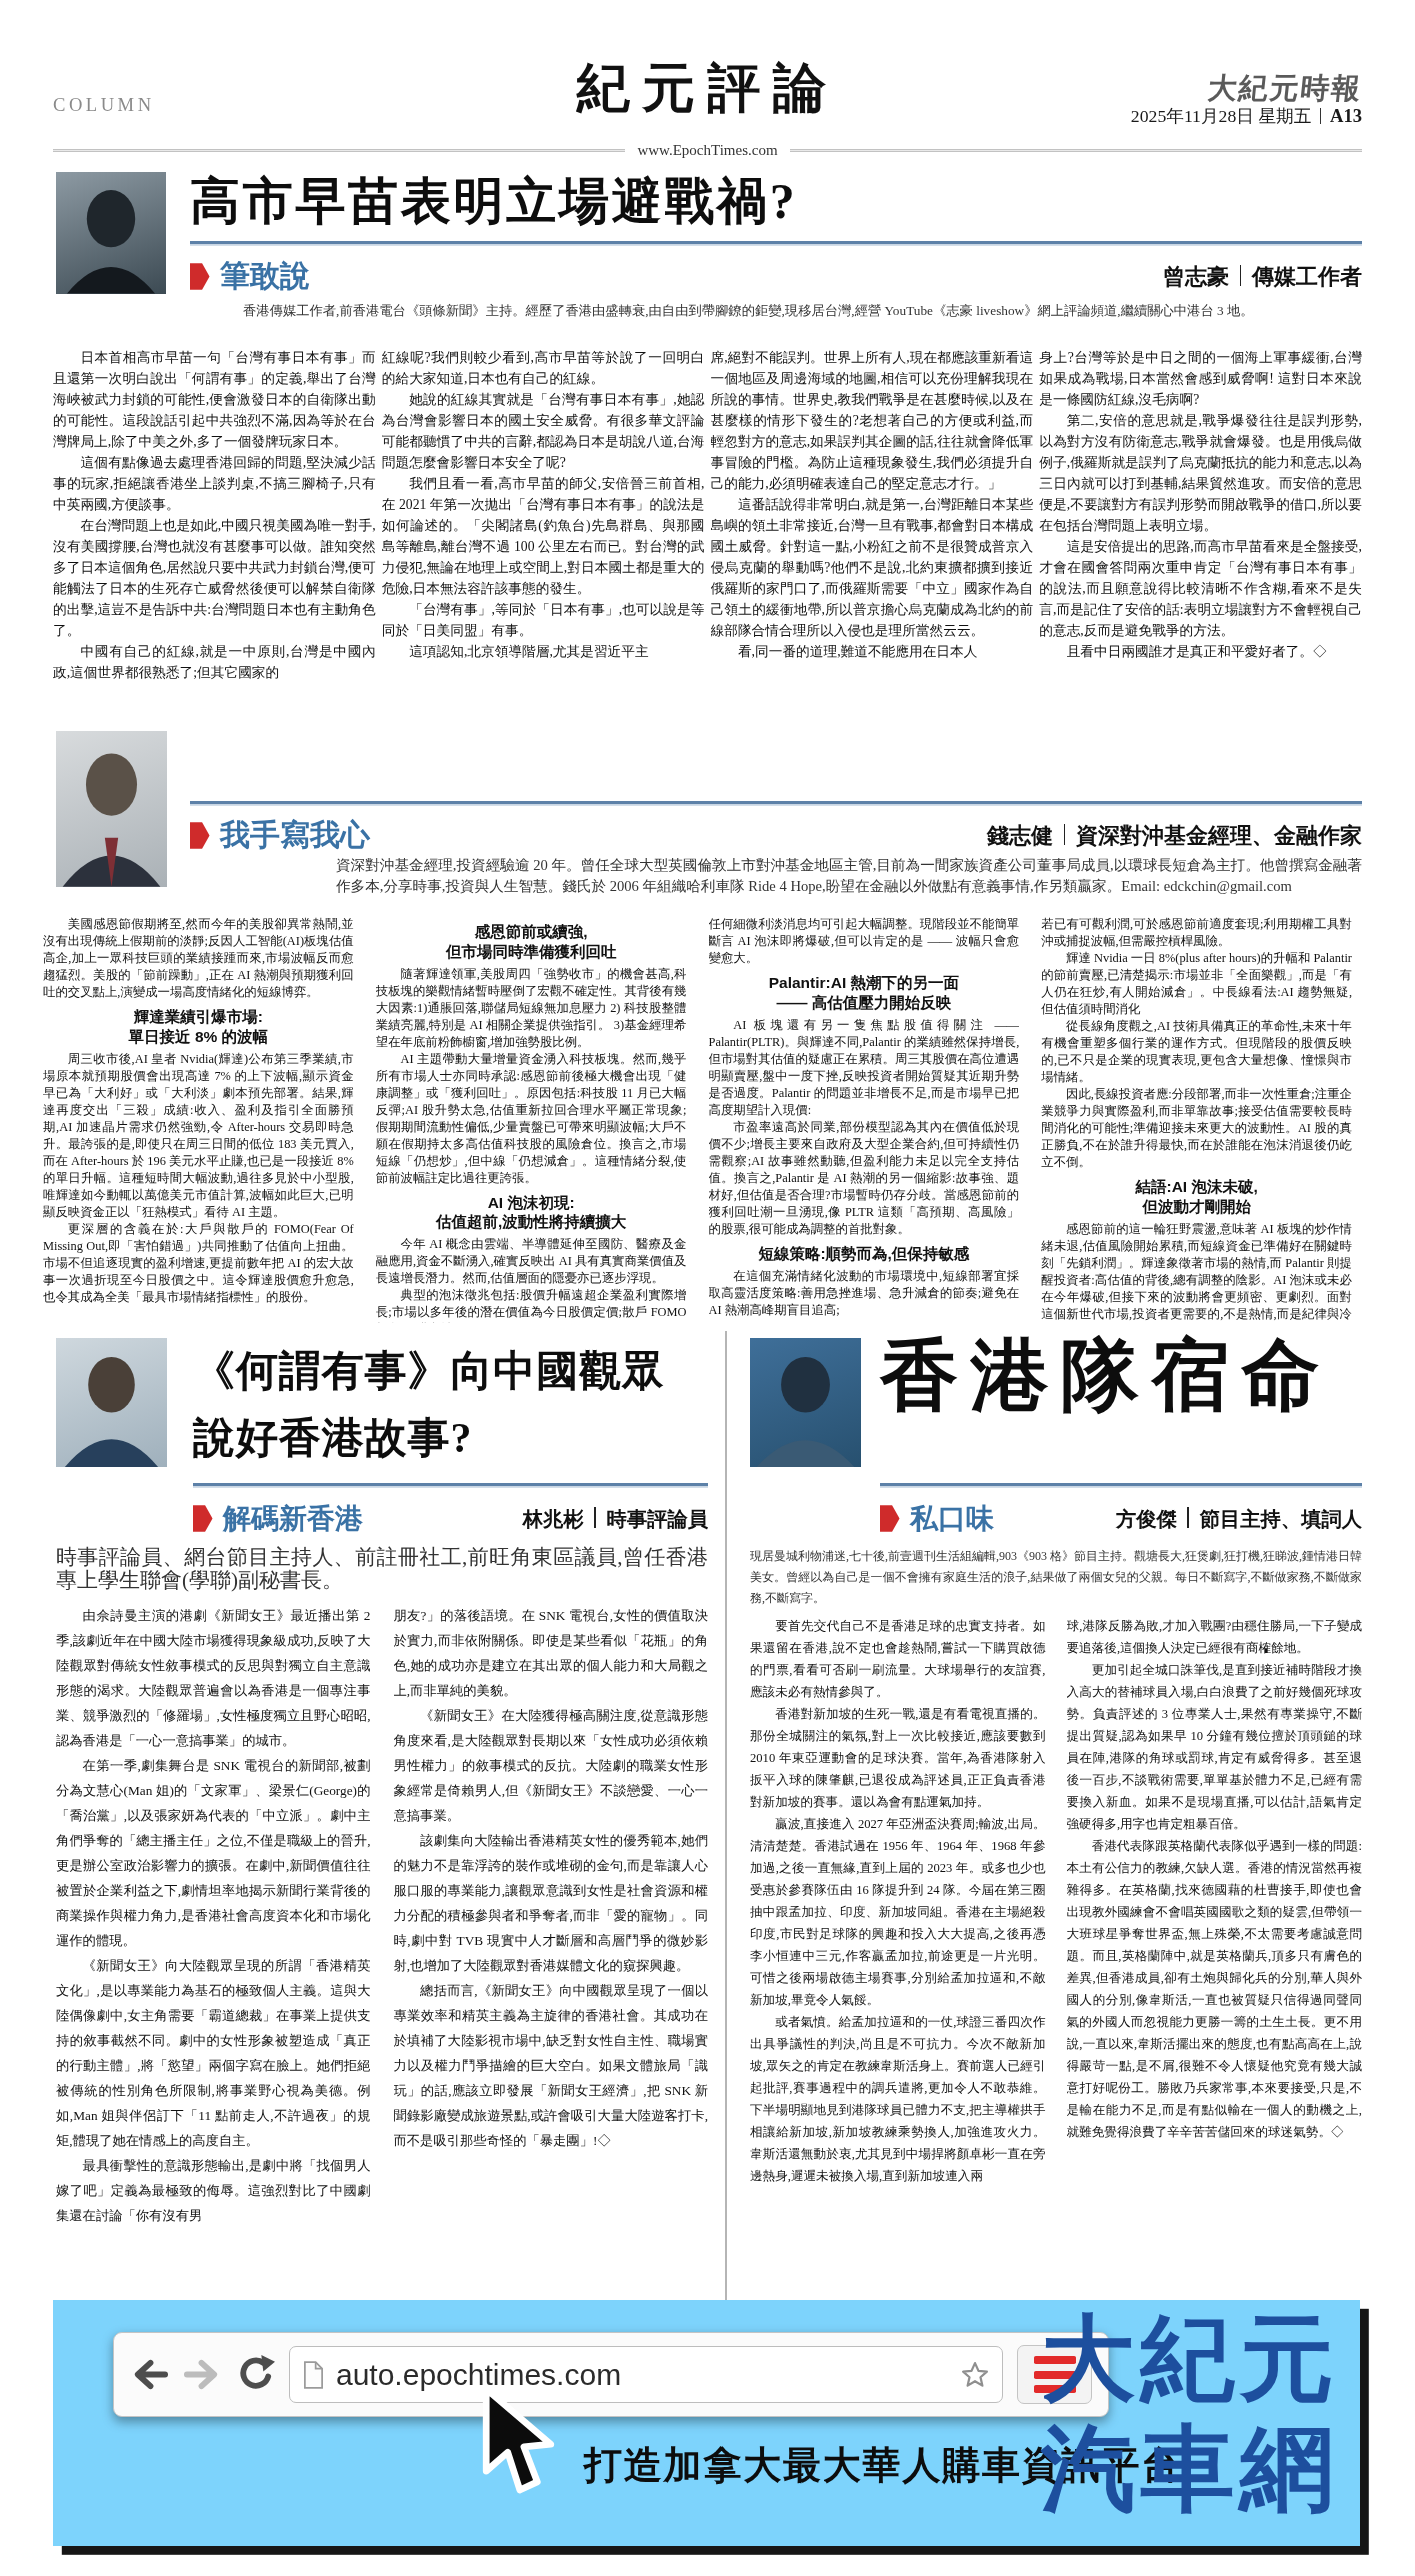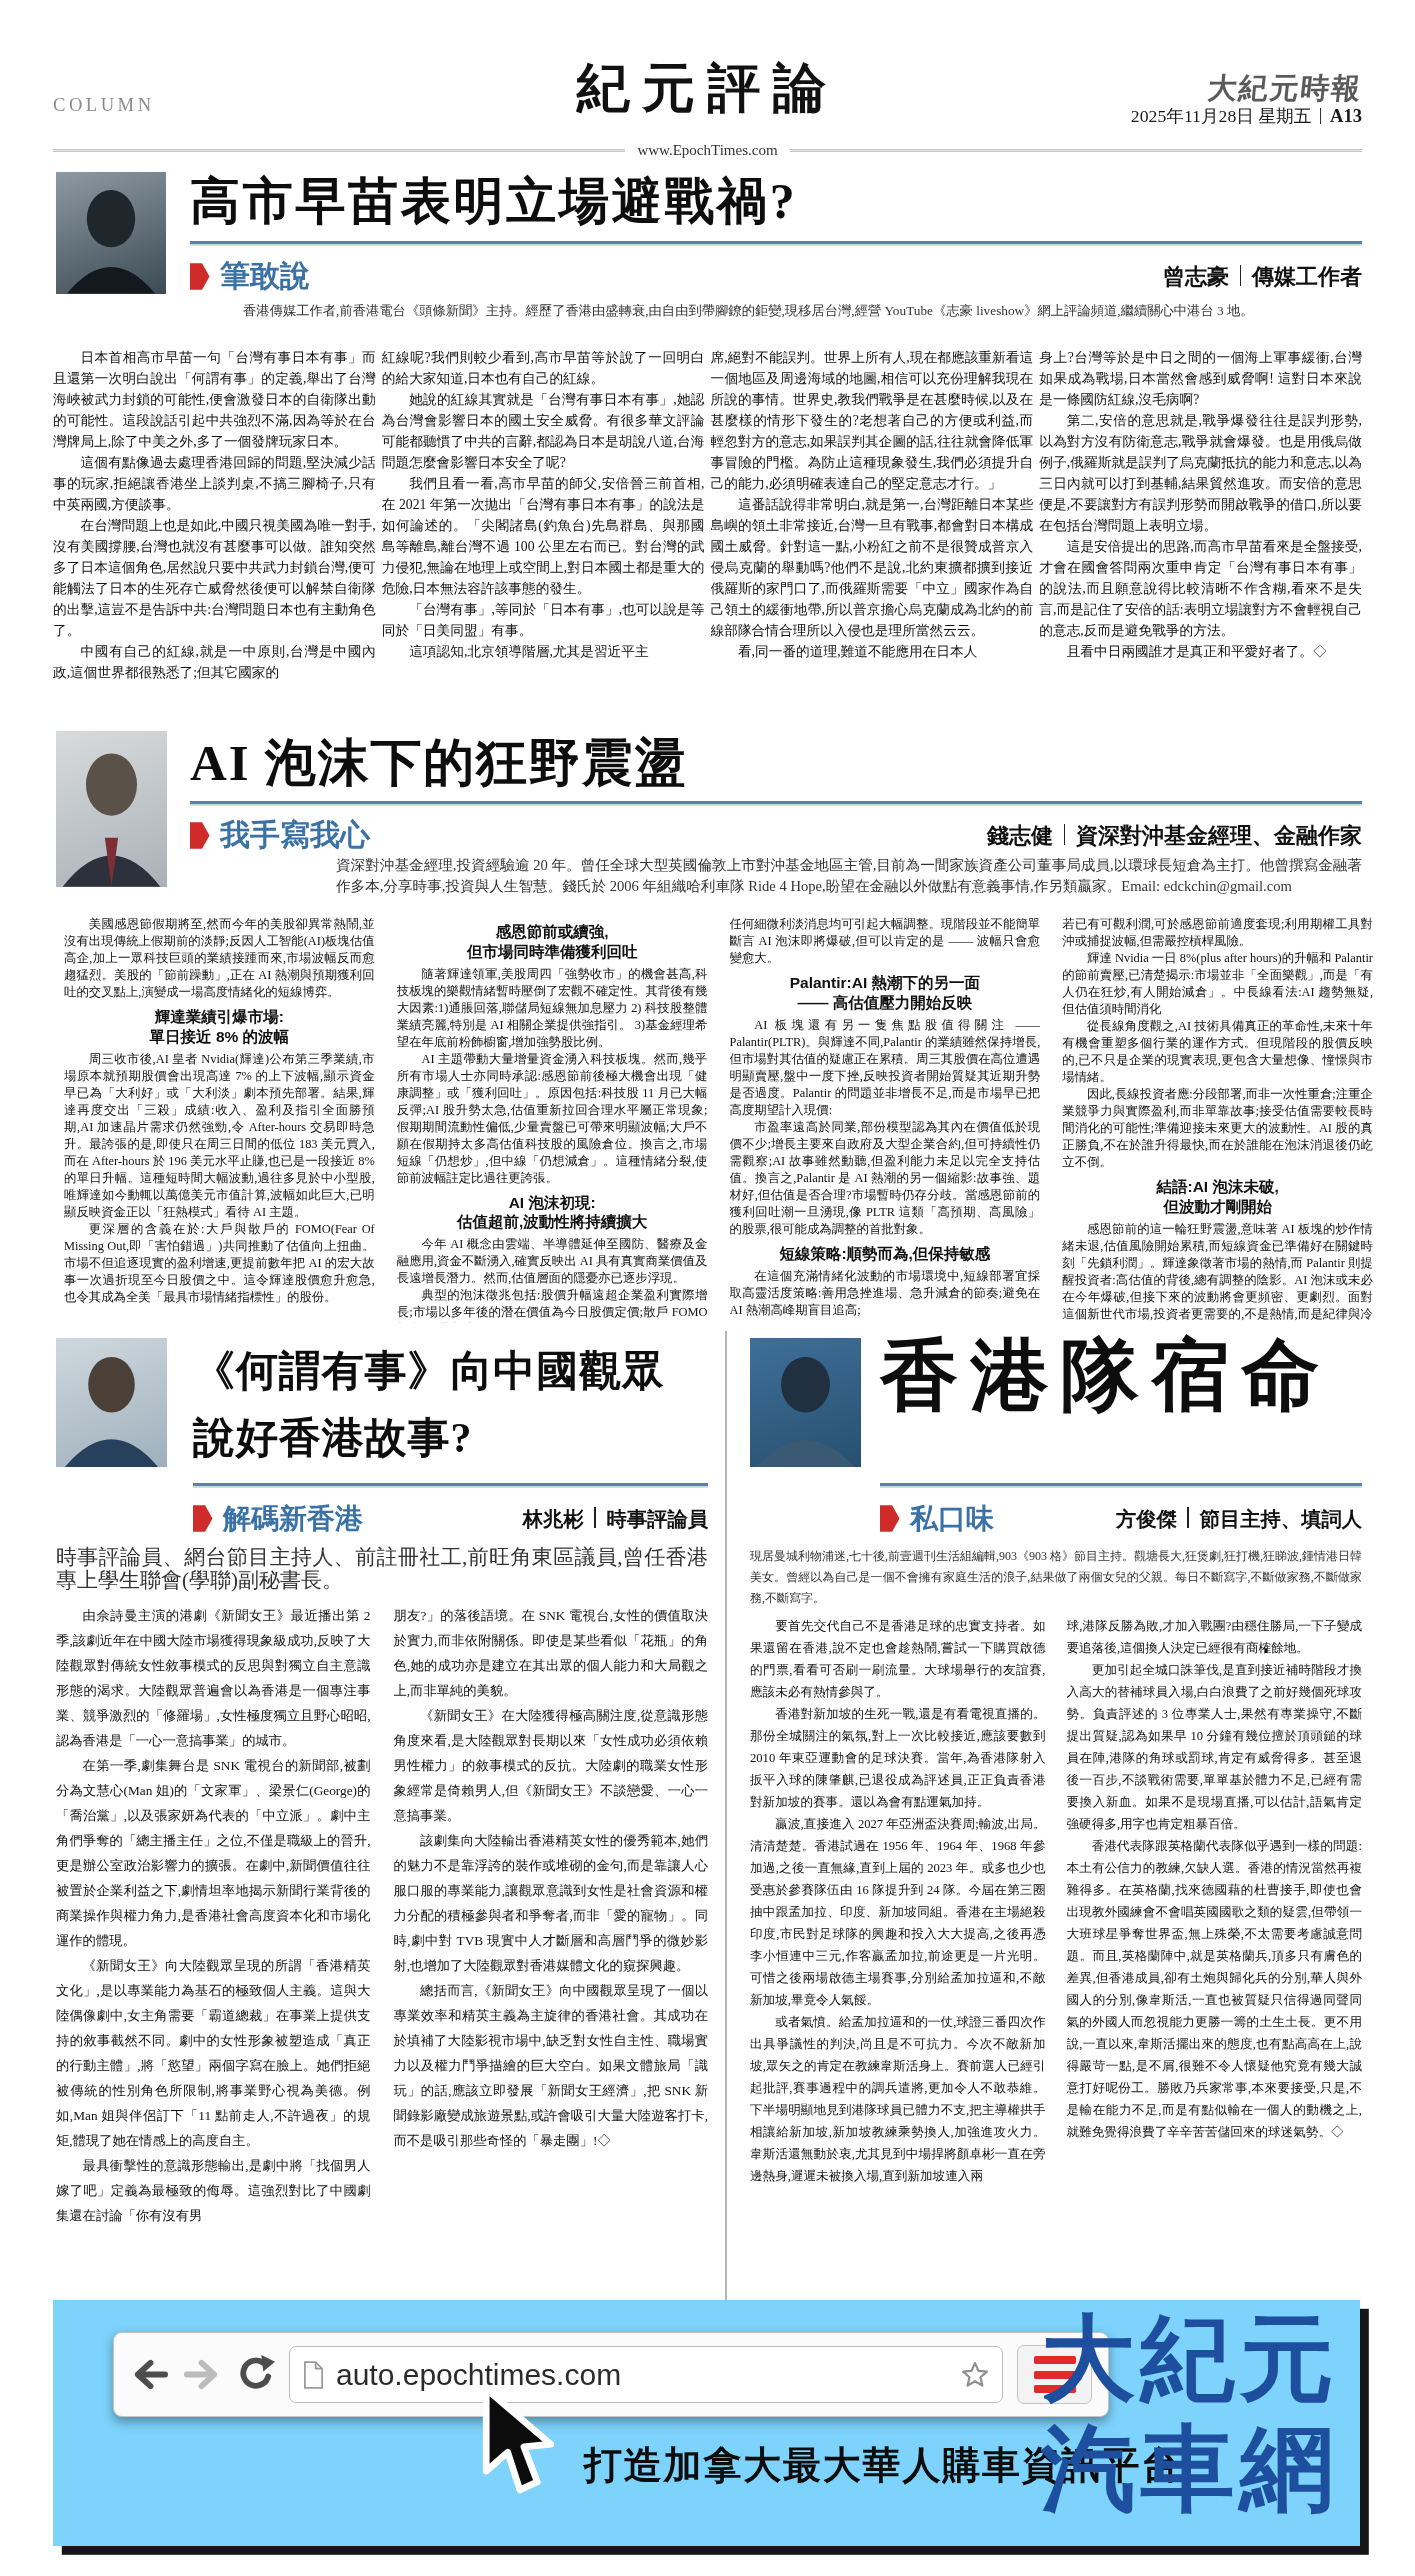--- a/index.html
+++ b/index.html
@@ -123,29 +123,28 @@
       </div>
   </div>
 
   <div class="photo" style="left:56px;top:731px;width:111px;height:156px;background:linear-gradient(160deg,#d8dbdd,#aab1b6);">
     <svg viewBox="0 0 100 140">
         <ellipse cx="50" cy="48" rx="23" ry="28" fill="#5a5148"></ellipse>
         <path d="M6 140 Q50 84 94 140 Z" fill="#2c313c"></path>
         <path d="M44 96 L50 140 L56 96 Z" fill="#7e2f35"></path>
       </svg>
   </div>
-  <div class="headline" style="left:190px;top:734px;width:1172px;font-size:51px;letter-spacing:1.8px;">AI 泡沫下的狂野震盪</div>
   <div class="hl-rule" style="left:190px;top:801px;width:1172px;"></div>
   <div class="kickrow" style="left:190px;top:816px;width:1172px;height:39px;">
     <div class="marker"></div>
     <div class="kicker">我手寫我心</div>
     <div class="byline"><span>錢志健</span><span class="vbar"></span><span>資深對沖基金經理、金融作家</span></div>
   </div>
   <div class="bio" style="left:336px;top:855px;width:1026px;height:55px;overflow:hidden;font-size:14.6px;line-height:21px;">資深對沖基金經理,投資經驗逾 20 年。曾任全球大型英國倫敦上市對沖基金地區主管,目前為一間家族資產公司董事局成員,以環球長短倉為主打。他曾撰寫金融著作多本,分享時事,投資與人生智慧。錢氏於 2006 年組織哈利車隊 Ride 4 Hope,盼望在金融以外做點有意義事情,作另類贏家。Email: edckchin@gmail.com</div>
-  <div class="cols a2" style="left:64px;top:916px;width:1309px;height:407px;gap:22px;">
+  <div class="cols a2" style="left:43px;top:916px;width:1309px;height:407px;gap:22px;">
     <div class="col">
         <p class="para">美國感恩節假期將至,然而今年的美股卻異常熱鬧,並沒有出現傳統上假期前的淡靜;反因人工智能(AI)板塊估值高企,加上一眾科技巨頭的業績接踵而來,市場波幅反而愈趨猛烈。美股的「節前躁動」,正在 AI 熱潮與預期獲利回吐的交叉點上,演變成一場高度情緒化的短線博弈。</p>
         <div class="subhead">輝達業績引爆市場:
 單日接近 8% 的波幅</div>
         <p class="para">周三收市後,AI 皇者 Nvidia(輝達)公布第三季業績,市場原本就預期股價會出現高達 7% 的上下波幅,顯示資金早已為「大利好」或「大利淡」劇本預先部署。結果,輝達再度交出「三殺」成績:收入、盈利及指引全面勝預期,AI 加速晶片需求仍然強勁,令 After-hours 交易即時急升。最誇張的是,即使只在周三日間的低位 183 美元買入,而在 After-hours 於 196 美元水平止賺,也已是一段接近 8% 的單日升幅。這種短時間大幅波動,過往多見於中小型股,唯輝達如今動輒以萬億美元市值計算,波幅如此巨大,已明顯反映資金正以「狂熱模式」看待 AI 主題。</p>
         <p class="para">更深層的含義在於:大戶與散戶的 FOMO(Fear Of Missing Out,即「害怕錯過」)共同推動了估值向上扭曲。市場不但追逐現實的盈利增速,更提前數年把 AI 的宏大故事一次過折現至今日股價之中。這令輝達股價愈升愈急,也令其成為全美「最具市場情緒指標性」的股份。</p>
       </div>
     <div class="col">
         <div class="subhead">感恩節前或續強,
 但市場同時準備獲利回吐</div>

